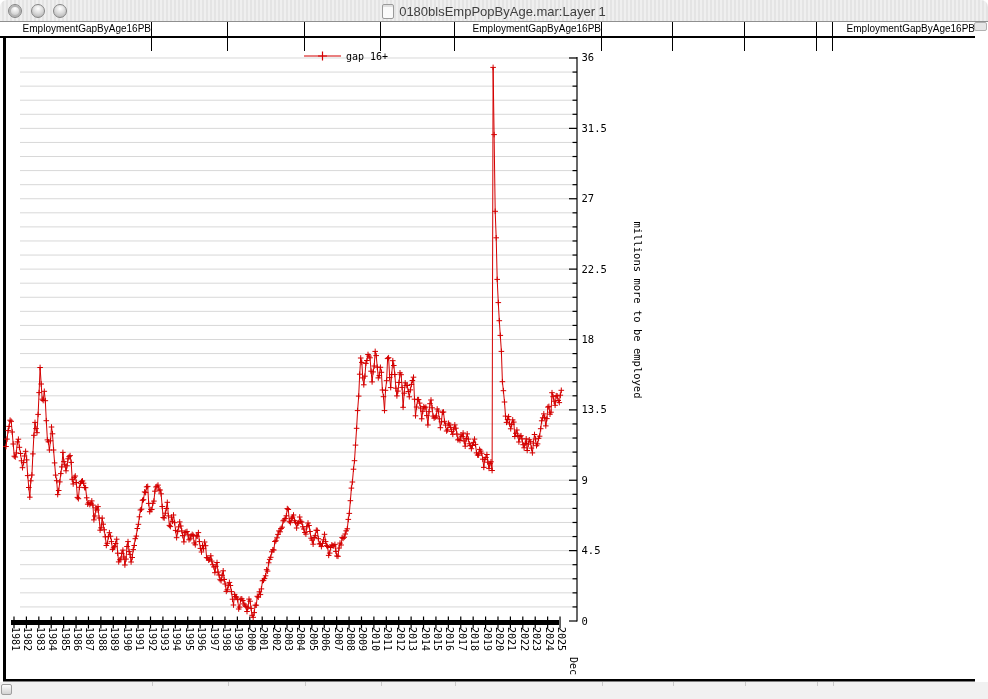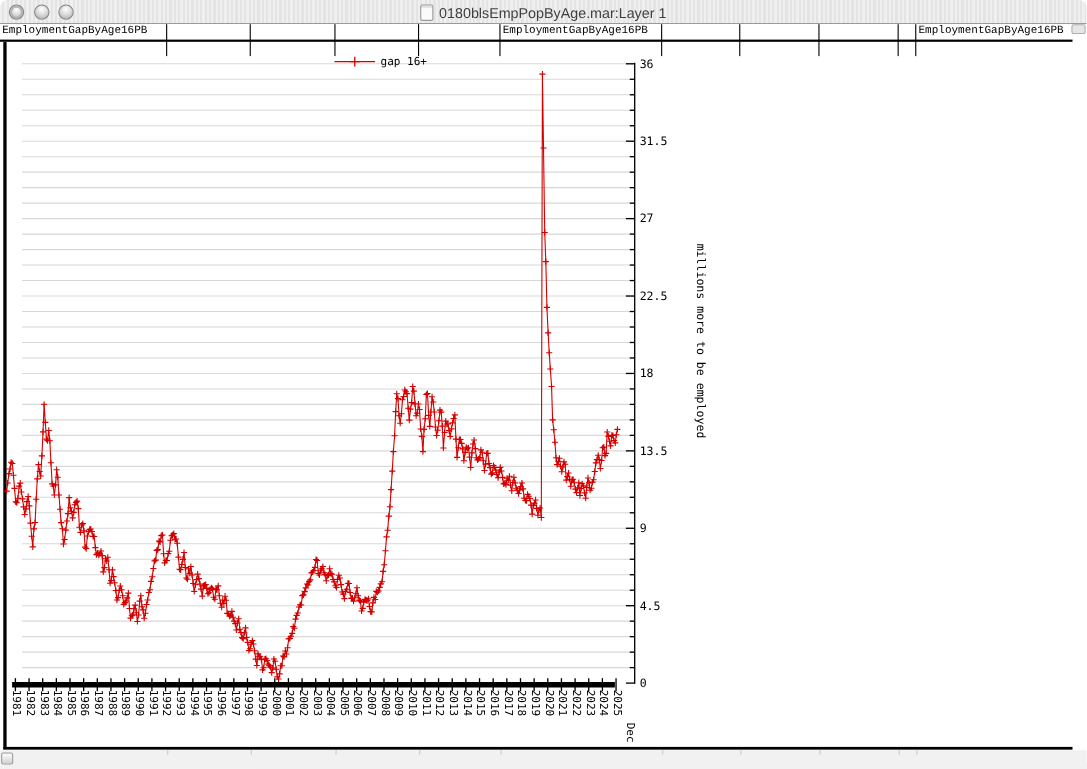--- a/index.html
+++ b/index.html
@@ -17,22 +17,22 @@
   #btn-zoom{left:53px;}
   #title-group{position:absolute;left:0;top:0;width:988px;height:22px;
     display:flex;align-items:center;justify-content:center;gap:5px;}
   #doc-icon{width:10px;height:13px;background:#fafafa;border:1px solid #9a9a9a;
     border-radius:2px;box-shadow:inset 0 2px 0 #e0e0e0;}
   #window-title{font-size:13px;color:#3f3f3f;letter-spacing:0;}
   
   #header-row{position:absolute;left:0;top:22px;width:975px;height:14px;display:flex;
     border-bottom:2px solid #000;background:#fff;box-sizing:content-box;}
   .hcell{height:29px;border-right:1px solid #000;box-sizing:border-box;
-    font-family:Liberation Mono, monospace;font-size:10px;
-    line-height:14px;color:#000;padding-left:2px;white-space:nowrap;overflow:hidden;}
+    font-family:Liberation Sans, sans-serif;font-size:10px;
+    line-height:14px;color:#000;padding-left:2px;white-space:nowrap;overflow:hidden;text-align:right;}
   #header-widget{position:absolute;left:974px;top:22px;width:13px;height:9px;
     background:#e6e6e6;border:1px solid #b0b0b0;border-radius:2px;box-sizing:border-box;}
   
   #plot{position:absolute;left:0;top:0;width:988px;height:699px;}
   
   #bottom-strip{position:absolute;left:0;top:682px;width:988px;height:17px;background:#f1f1f1;}
   #grow-box{position:absolute;left:1px;top:2px;width:11px;height:11px;
     background:linear-gradient(#fdfdfd,#d2d2d2);border:1px solid #9e9e9e;
     border-radius:2px;box-sizing:border-box;}
   .strip-sep{position:absolute;top:0;width:1px;height:4px;background:#c9c9c9;}

